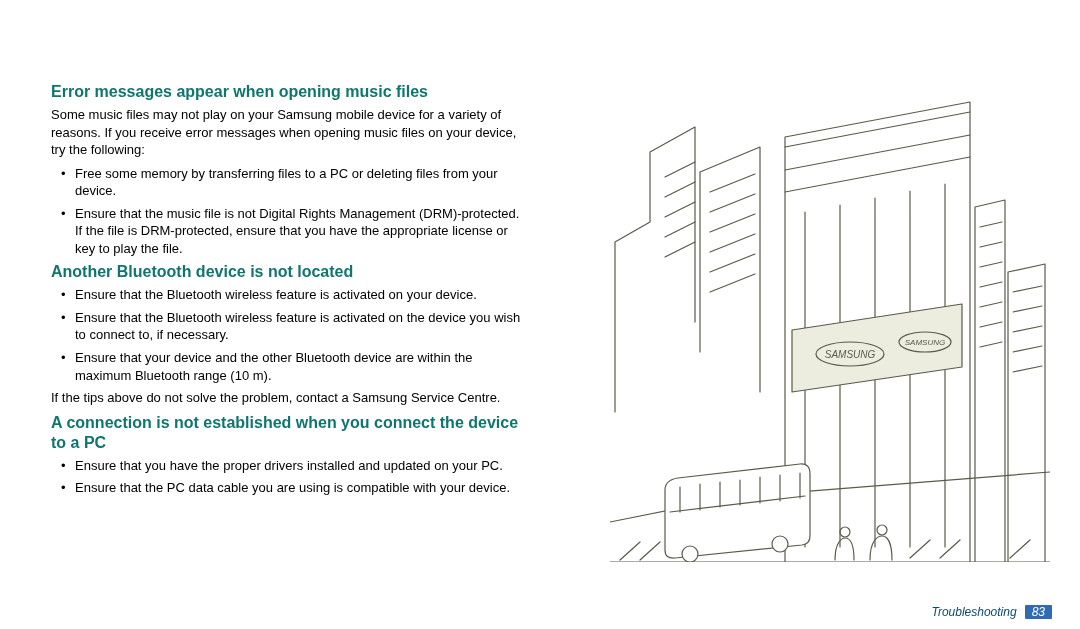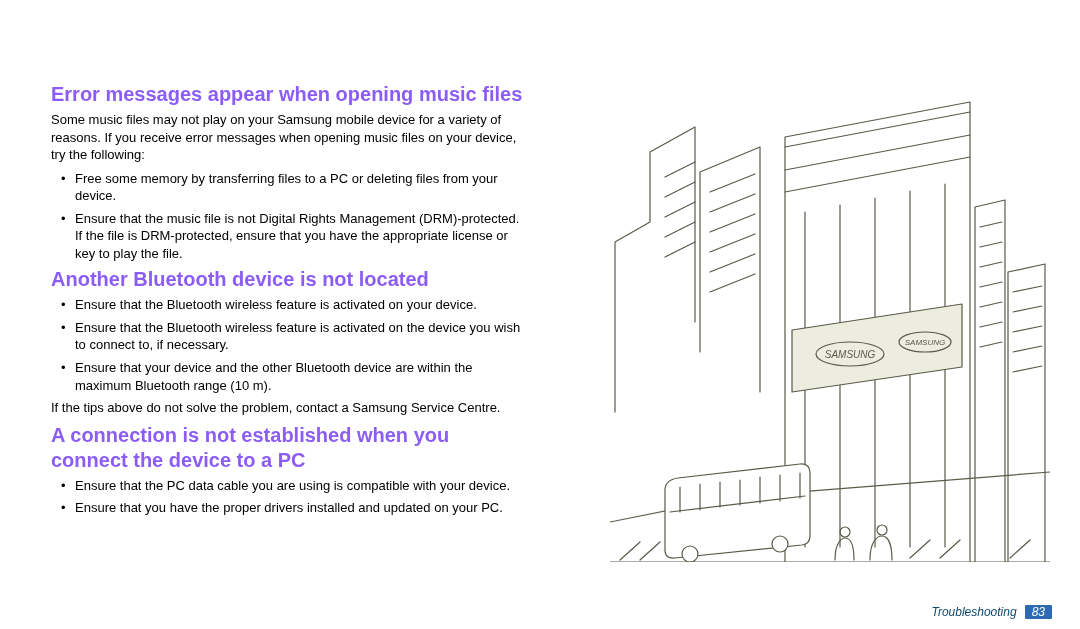--- a/index.html
+++ b/index.html
@@ -25,23 +25,23 @@
     box-sizing: border-box;
     padding: 82px 10px 0 51px;
     position: relative;
   }
   .col-right {
     width: 540px;
     box-sizing: border-box;
     position: relative;
   }
   .heading {
-    color: #8b5cf6;
+    color: #0f766e;
     font-weight: 700;
-    font-size: 20px;
+    font-size: 16px;
     line-height: 1.25;
     margin: 0 0 4px 0;
   }
   .heading.sub {
     margin-top: 4px;
   }
   .body-text {
     font-size: 13px;
     line-height: 1.35;
     margin: 0 0 6px 0;
@@ -111,22 +111,22 @@
     <h3 class="heading sub">Another Bluetooth device is not located</h3>
     <ul class="bullets">
       <li>Ensure that the Bluetooth wireless feature is activated on your device.</li>
       <li>Ensure that the Bluetooth wireless feature is activated on the device you wish to connect to, if necessary.</li>
       <li>Ensure that your device and the other Bluetooth device are within the maximum Bluetooth range (10 m).</li>
     </ul>
     <p class="body-text">If the tips above do not solve the problem, contact a Samsung Service Centre.</p>
 
     <h3 class="heading sub">A connection is not established when you connect the device to a PC</h3>
     <ul class="bullets">
+      <li>Ensure that you have the proper drivers installed and updated on your PC.</li>
       <li>Ensure that the PC data cable you are using is compatible with your device.</li>
-      <li>Ensure that you have the proper drivers installed and updated on your PC.</li>
     </ul>
 
   </div>
 
   <div class="col-right">
 
     <svg class="illustration" viewBox="0 0 440 470">
       <g fill="none" stroke="#5a5a4a" stroke-width="1.2" stroke-linejoin="round" stroke-linecap="round">
 
         <path d="M5 320 L5 150 L40 130 L40 60 L85 35 L85 230"></path>

